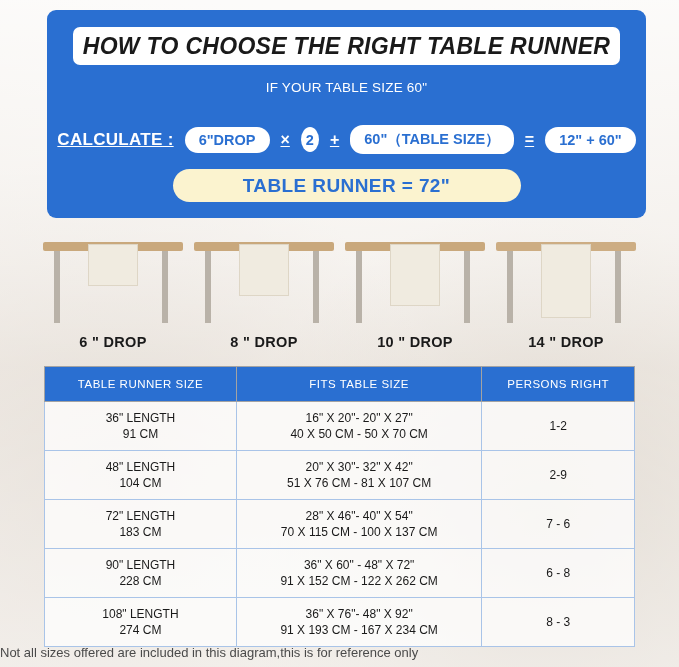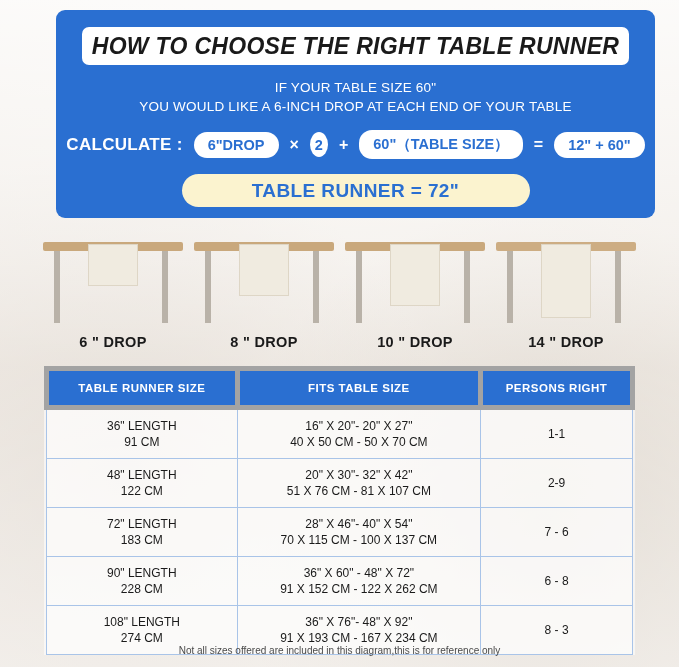--- a/index.html
+++ b/index.html
@@ -28,21 +28,21 @@
   .page {
     position: relative;
     z-index: 1;
     width: 679px;
     height: 667px;
   }
 
   
   .calc-card {
     position: absolute;
-    left: 56px;
+    left: 47px;
     top: 10px;
     width: 599px;
     height: 208px;
     background: #2a6fd1;
     border-radius: 9px;
     box-sizing: border-box;
     padding: 14px 16px;
   }
   .title-pill {
     background: #ffffff;
@@ -62,26 +62,27 @@
   }
   .sub-lines {
     margin-top: 13px;
     text-align: center;
     color: #ffffff;
     font-size: 13.5px;
     line-height: 19px;
     letter-spacing: 0.2px;
   }
   .calc-row {
-    margin-top: 14px;
+    margin-top: 28px;
     display: flex;
     align-items: center;
     justify-content: center;
     gap: 11px;
     color: #ffffff;
+    text-decoration: underline;
   }
   .calc-label {
     font-weight: bold;
     font-size: 17px;
     letter-spacing: 0.3px;
     white-space: nowrap;
   }
   .pill {
     background: #ffffff;
     color: #2a6fd1;
@@ -183,63 +184,61 @@
     left: 44px;
     top: 366px;
     width: 591px;
     border-collapse: collapse;
     background: rgba(255,255,255,0.55);
   }
   .size-table th {
     background: #2a6fd1;
     color: #ffffff;
     font-size: 11.5px;
-    font-weight: bold;
+    font-weight: normal;
     letter-spacing: 0.5px;
     height: 32px;
-    border: 5px solid #a3a3a3;
+    border: 1px solid #a3a3a3;
   }
   .size-table td {
     border: 1px solid #a9c4e8;
     color: #1a1a1a;
     font-size: 12px;
     text-align: center;
     line-height: 16px;
     padding: 8px 2px;
     background: rgba(255,255,255,0.42);
   }
   .size-table td.col1 { width: 192px; }
   .size-table td.col2 { width: 248px; }
   .size-table td.col3 { width: 151px; }
   .cell-line2 { display: block; }
 
   .footnote {
     position: absolute;
     left: 0;
     right: 0;
     top: 645px;
-    text-align: center;
-    font-size: 10px;
+    font-size: 13px;
     color: #4a4a4a;
   }
 </style>
 </head>
 <body>
 
 <div class="bg-wash"></div>
 
 <div class="page">
 
   <div class="calc-card">
     <div class="title-pill">
       <span>HOW TO CHOOSE THE RIGHT TABLE RUNNER</span>
     </div>
     <div class="sub-lines">
       <div>IF YOUR TABLE SIZE 60"</div>
-      <div>YOU WOULD LIKE A 6-INCH DROP AT EACH END OF YOUR TABLE</div>
     </div>
     <div class="calc-row">
       <span class="calc-label">CALCULATE :</span>
       <span class="pill">6"DROP</span>
       <span class="op">×</span>
       <span class="pill round">2</span>
       <span class="op">+</span>
       <span class="pill">60"（TABLE SIZE）</span>
       <span class="op">=</span>
       <span class="pill">12" + 60"</span>
@@ -296,26 +295,26 @@
     <tbody>
       <tr>
         <td class="col1">
           <span>36" LENGTH</span>
           <span class="cell-line2">91 CM</span>
         </td>
         <td class="col2">
           <span>16" X 20"- 20" X 27"</span>
           <span class="cell-line2">40 X 50 CM - 50 X 70 CM</span>
         </td>
-        <td class="col3">1-1</td>
+        <td class="col3">1-2</td>
       </tr>
       <tr>
         <td class="col1">
           <span>48" LENGTH</span>
-          <span class="cell-line2">122 CM</span>
+          <span class="cell-line2">104 CM</span>
         </td>
         <td class="col2">
           <span>20" X 30"- 32" X 42"</span>
           <span class="cell-line2">51 X 76 CM - 81 X 107 CM</span>
         </td>
         <td class="col3">2-9</td>
       </tr>
       <tr>
         <td class="col1">
           <span>72" LENGTH</span>

